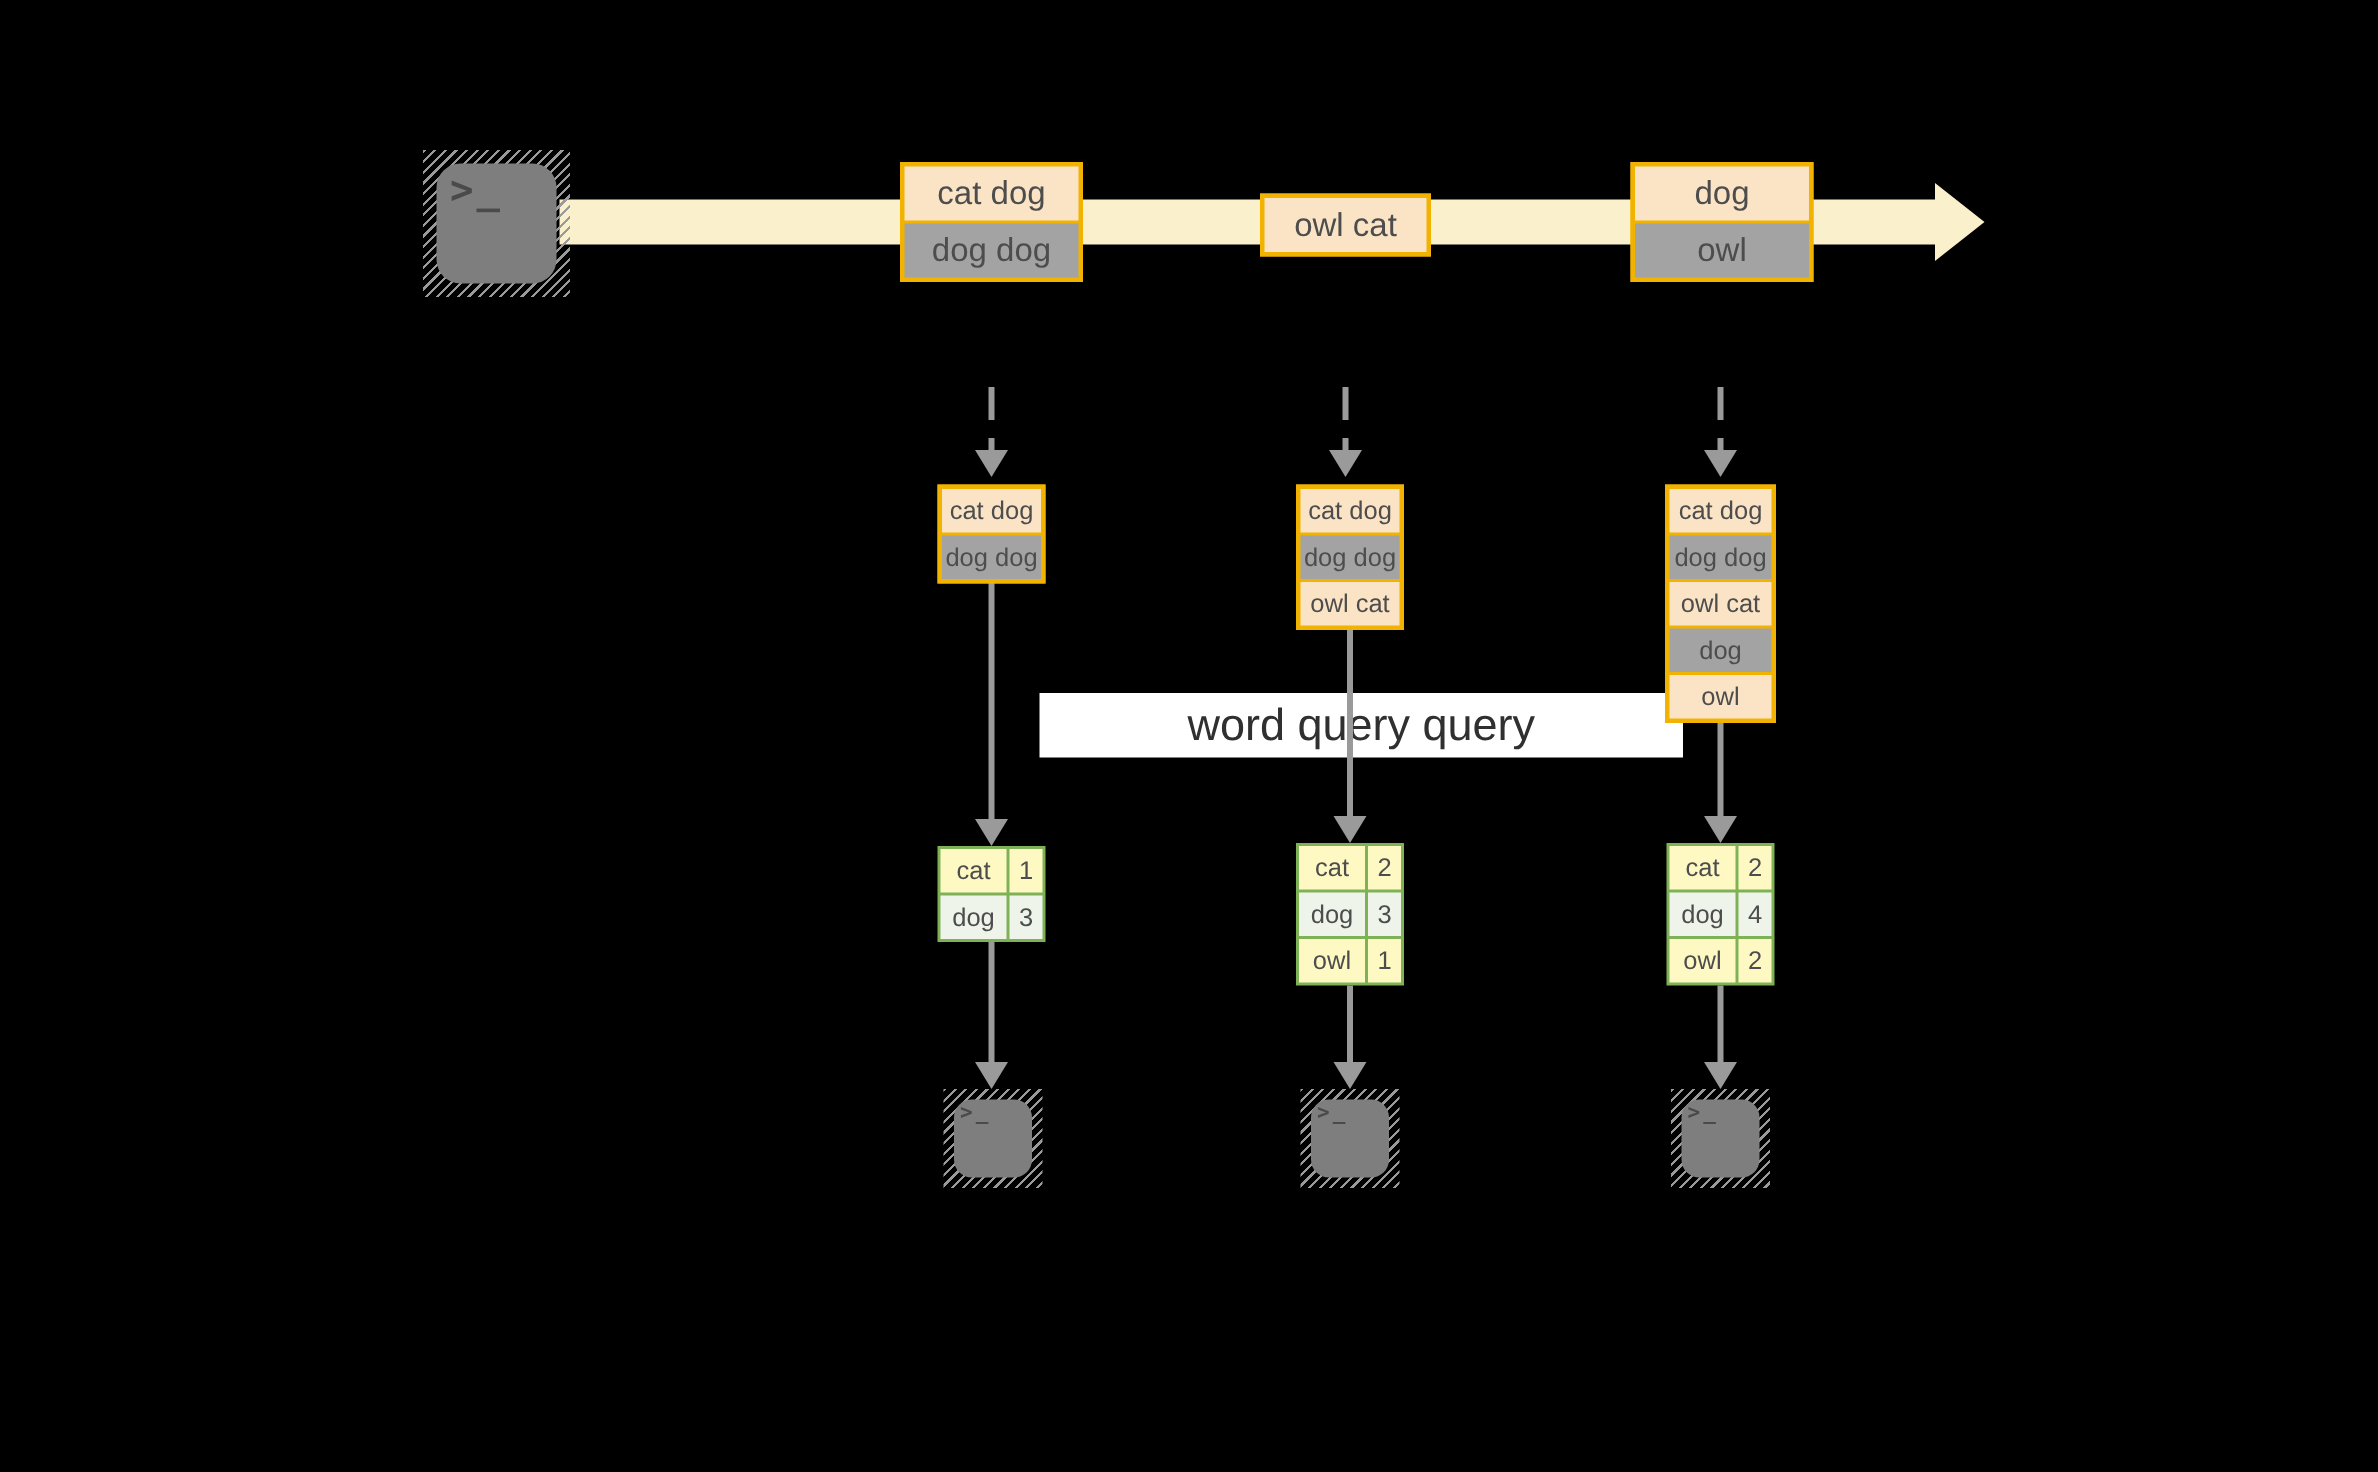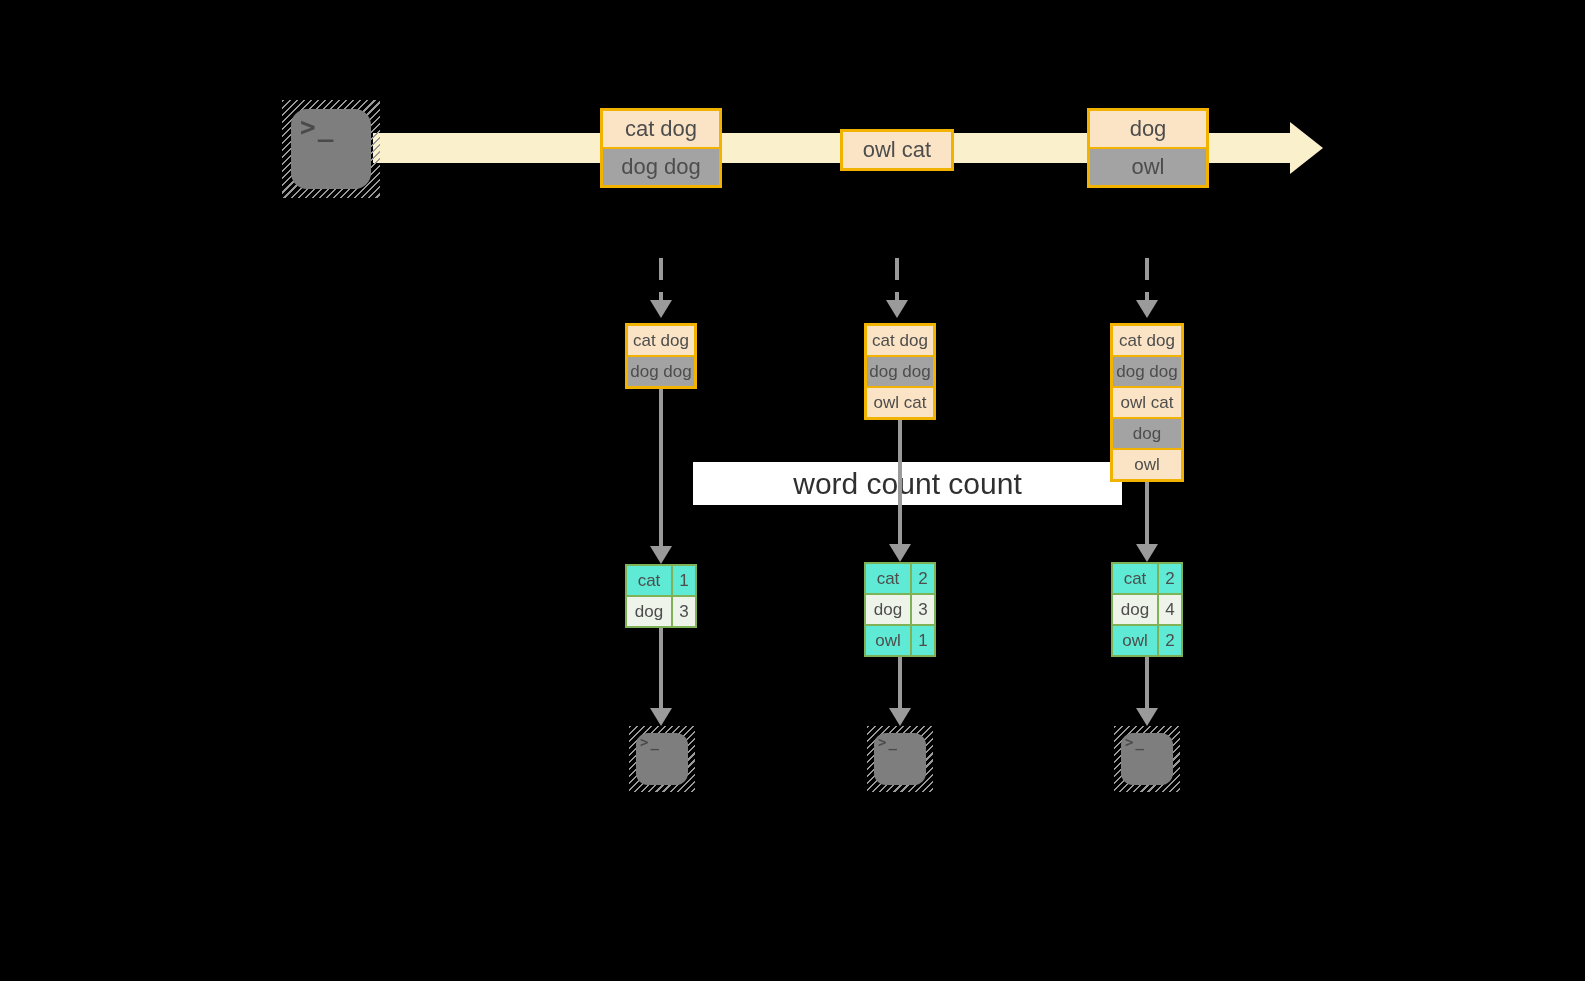--- a/index.html
+++ b/index.html
@@ -36,21 +36,21 @@
   .stack .cell{height:29px;font-size:17px;}
   .event.e0{left:600px;top:108px;width:122px;}
   .event.e1{left:840px;top:129px;width:114px;}
   .event.e2{left:1087px;top:108px;width:122px;}
   .stack.s0{left:625px;top:323px;width:72px;}
   .stack.s1{left:864px;top:323px;width:72px;}
   .stack.s2{left:1110px;top:323px;width:74px;}
   
   .gtable{position:absolute;display:grid;grid-template-columns:44px 22px;gap:2px;padding:2px;background:#7FB257;z-index:4;}
   .gtable .gcell{height:29px;display:flex;align-items:center;justify-content:center;font-size:17px;color:#4D4D4D;}
-  .gfill-dark{background:#5eead4;}
+  .gfill-dark{background:#fef9c3;}
   .gfill-light{background:#EEF4E9;}
   .gtable.t0{left:625px;top:564px;}
   .gtable.t1{left:864px;top:562px;}
   .gtable.t2{left:1111px;top:562px;}
   
   .vline{position:absolute;width:4px;background:#9A9A9A;z-index:3;}
   .vdash{position:absolute;width:4px;z-index:3;
     background:repeating-linear-gradient(to bottom,#9A9A9A 0 22px,transparent 22px 34px);}
   .ahead{position:absolute;width:0;height:0;z-index:3;
     border-left:11px solid transparent;border-right:11px solid transparent;border-top:18px solid #9A9A9A;}
@@ -83,21 +83,21 @@
       <div class="cell fill-light">owl</div>
     </div>
 
   <div class="vdash" style="left:659px;top:258px;height:42px;"></div>
   <div class="ahead" style="left:650px;top:300px;"></div>
   <div class="vdash" style="left:895px;top:258px;height:42px;"></div>
   <div class="ahead" style="left:886px;top:300px;"></div>
   <div class="vdash" style="left:1145px;top:258px;height:42px;"></div>
   <div class="ahead" style="left:1136px;top:300px;"></div>
 
-  <div class="query">word count count</div>
+  <div class="query">word query query</div>
 
   <div class="cellbox stack s0">
       <div class="cell fill-dark">cat dog</div>
       <div class="cell fill-light">dog dog</div>
     </div>
   <div class="cellbox stack s1">
       <div class="cell fill-dark">cat dog</div>
       <div class="cell fill-light">dog dog</div>
       <div class="cell fill-dark">owl cat</div>
     </div>

